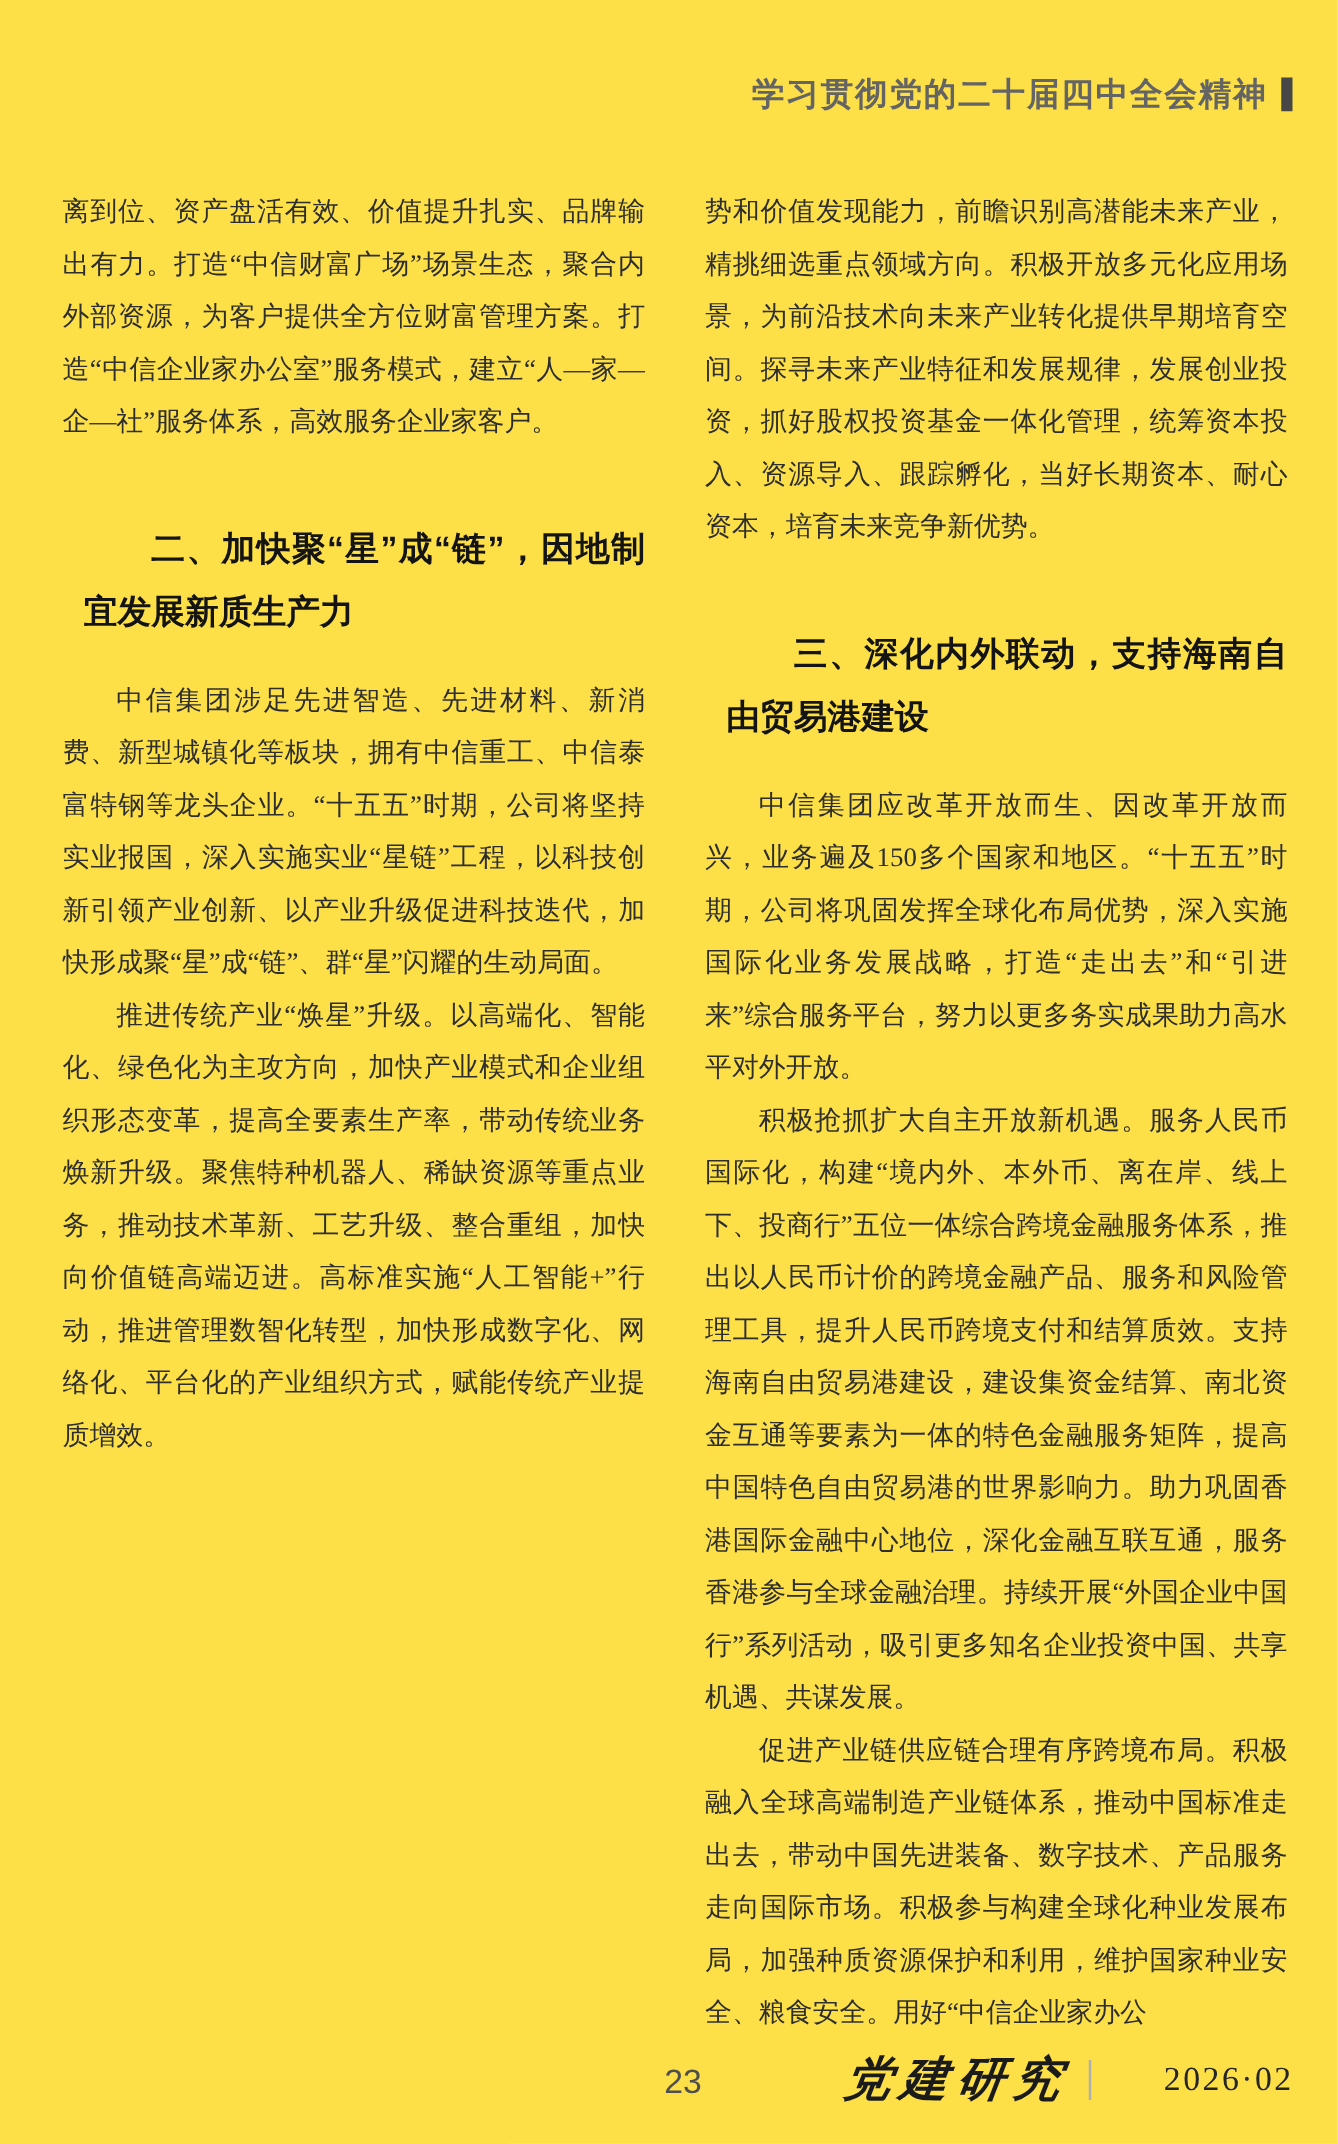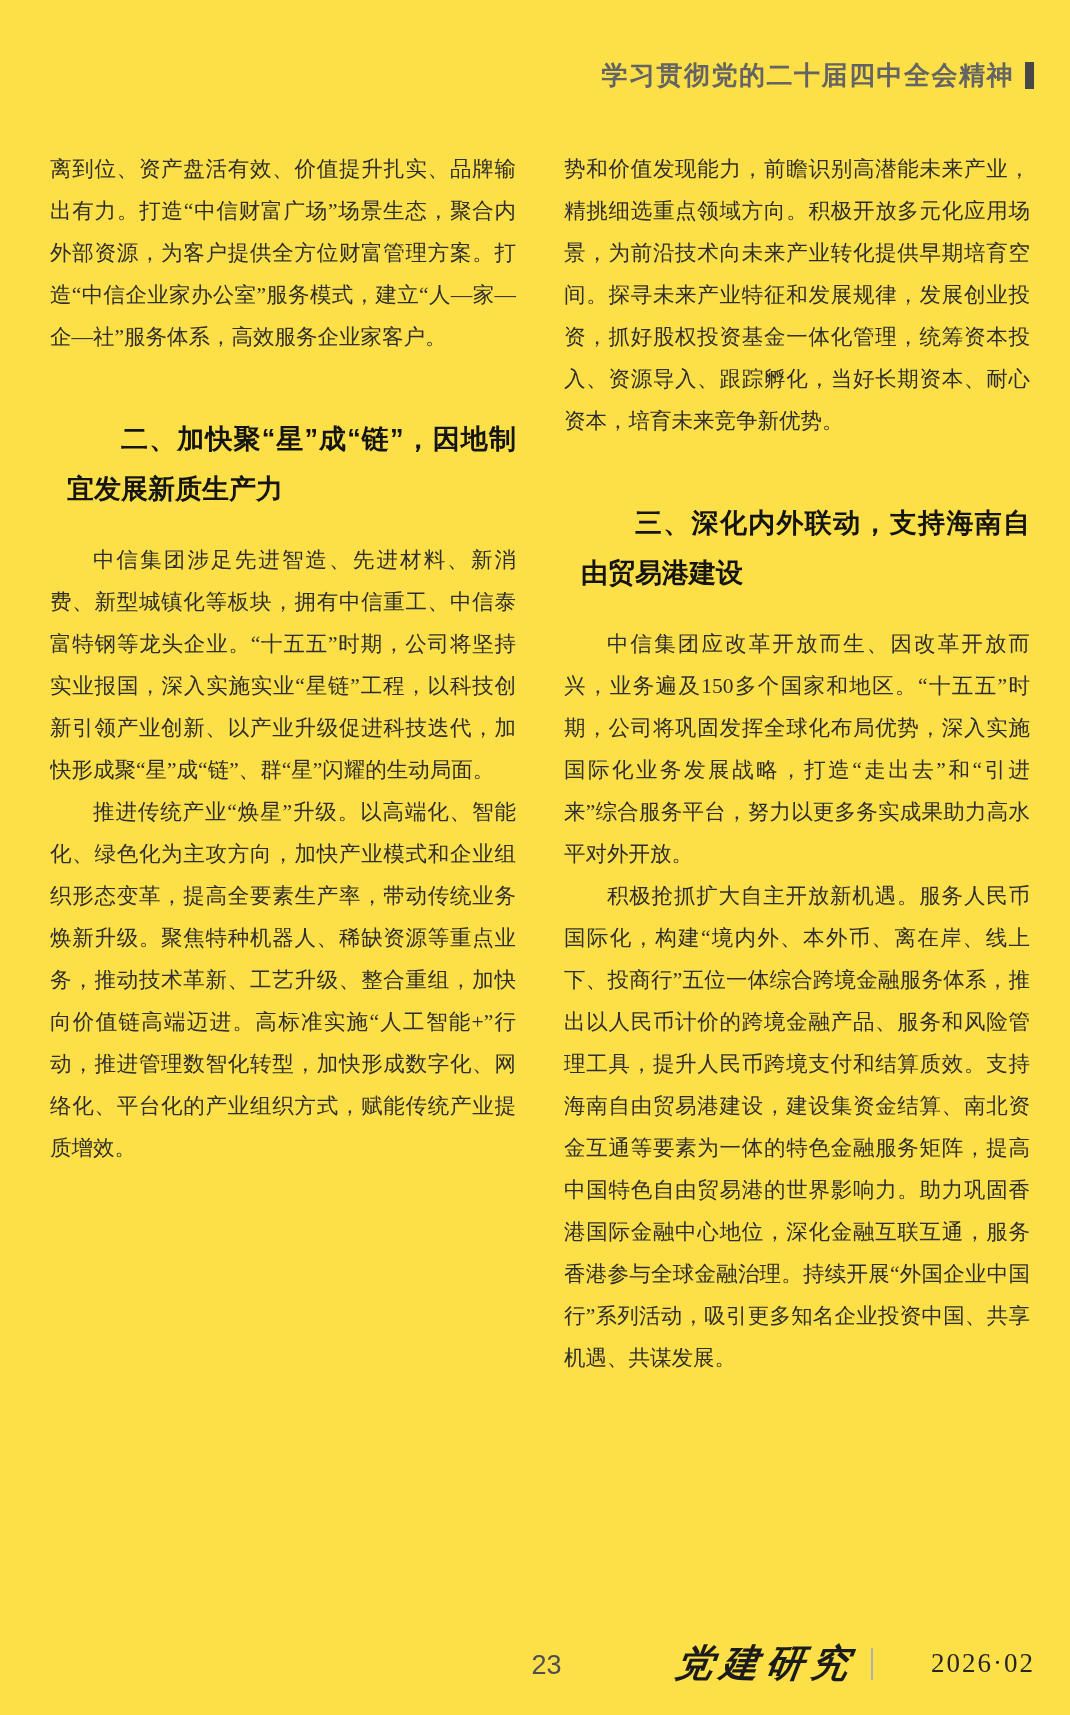--- a/index.html
+++ b/index.html
@@ -137,20 +137,21 @@
       <h2>二、加快聚“星”成“链”，因地制宜发展新质生产力</h2>
       <p class="indent">中信集团涉足先进智造、先进材料、新消费、新型城镇化等板块，拥有中信重工、中信泰富特钢等龙头企业。“十五五”时期，公司将坚持实业报国，深入实施实业“星链”工程，以科技创新引领产业创新、以产业升级促进科技迭代，加快形成聚“星”成“链”、群“星”闪耀的生动局面。</p>
       <p class="indent">推进传统产业“焕星”升级。以高端化、智能化、绿色化为主攻方向，加快产业模式和企业组织形态变革，提高全要素生产率，带动传统业务焕新升级。聚焦特种机器人、稀缺资源等重点业务，推动技术革新、工艺升级、整合重组，加快向价值链高端迈进。高标准实施“人工智能+”行动，推进管理数智化转型，加快形成数字化、网络化、平台化的产业组织方式，赋能传统产业提质增效。</p>
     </div>
 
     <div class="col">
       <p class="cont">势和价值发现能力，前瞻识别高潜能未来产业，精挑细选重点领域方向。积极开放多元化应用场景，为前沿技术向未来产业转化提供早期培育空间。探寻未来产业特征和发展规律，发展创业投资，抓好股权投资基金一体化管理，统筹资本投入、资源导入、跟踪孵化，当好长期资本、耐心资本，培育未来竞争新优势。</p>
       <h2>三、深化内外联动，支持海南自由贸易港建设</h2>
       <p class="indent">中信集团应改革开放而生、因改革开放而兴，业务遍及150多个国家和地区。“十五五”时期，公司将巩固发挥全球化布局优势，深入实施国际化业务发展战略，打造“走出去”和“引进来”综合服务平台，努力以更多务实成果助力高水平对外开放。</p>
       <p class="indent">积极抢抓扩大自主开放新机遇。服务人民币国际化，构建“境内外、本外币、离在岸、线上下、投商行”五位一体综合跨境金融服务体系，推出以人民币计价的跨境金融产品、服务和风险管理工具，提升人民币跨境支付和结算质效。支持海南自由贸易港建设，建设集资金结算、南北资金互通等要素为一体的特色金融服务矩阵，提高中国特色自由贸易港的世界影响力。助力巩固香港国际金融中心地位，深化金融互联互通，服务香港参与全球金融治理。持续开展“外国企业中国行”系列活动，吸引更多知名企业投资中国、共享机遇、共谋发展。</p>
+      <p class="indent">促进产业链供应链合理有序跨境布局。积极融入全球高端制造产业链体系，推动中国标准走出去，带动中国先进装备、数字技术、产品服务走向国际市场。积极参与构建全球化种业发展布局，加强种质资源保护和利用，维护国家种业安全、粮食安全。用好“中信企业家办公</p>
     </div>
 
   </div>
 
   <div class="page-number">23</div>
 
   <div class="journal-mark">
     <span class="journal-name">党建研究</span>
     <span class="footer-sep"></span>
     <span class="issue">2026·02</span>

